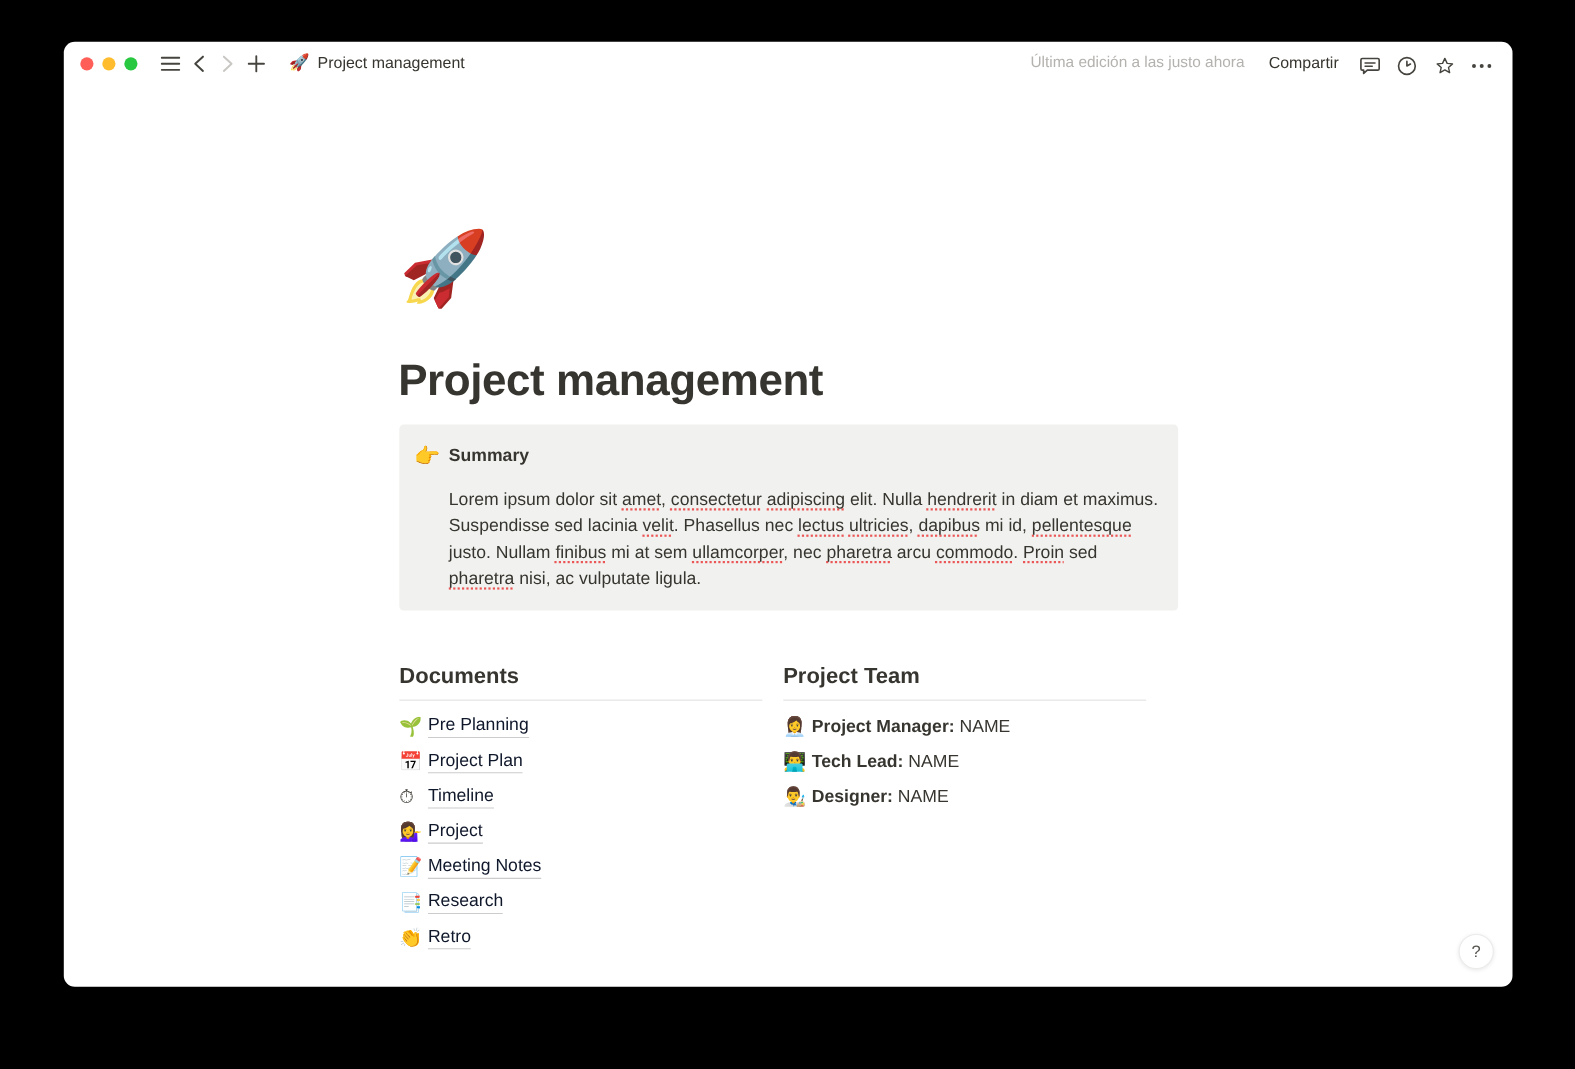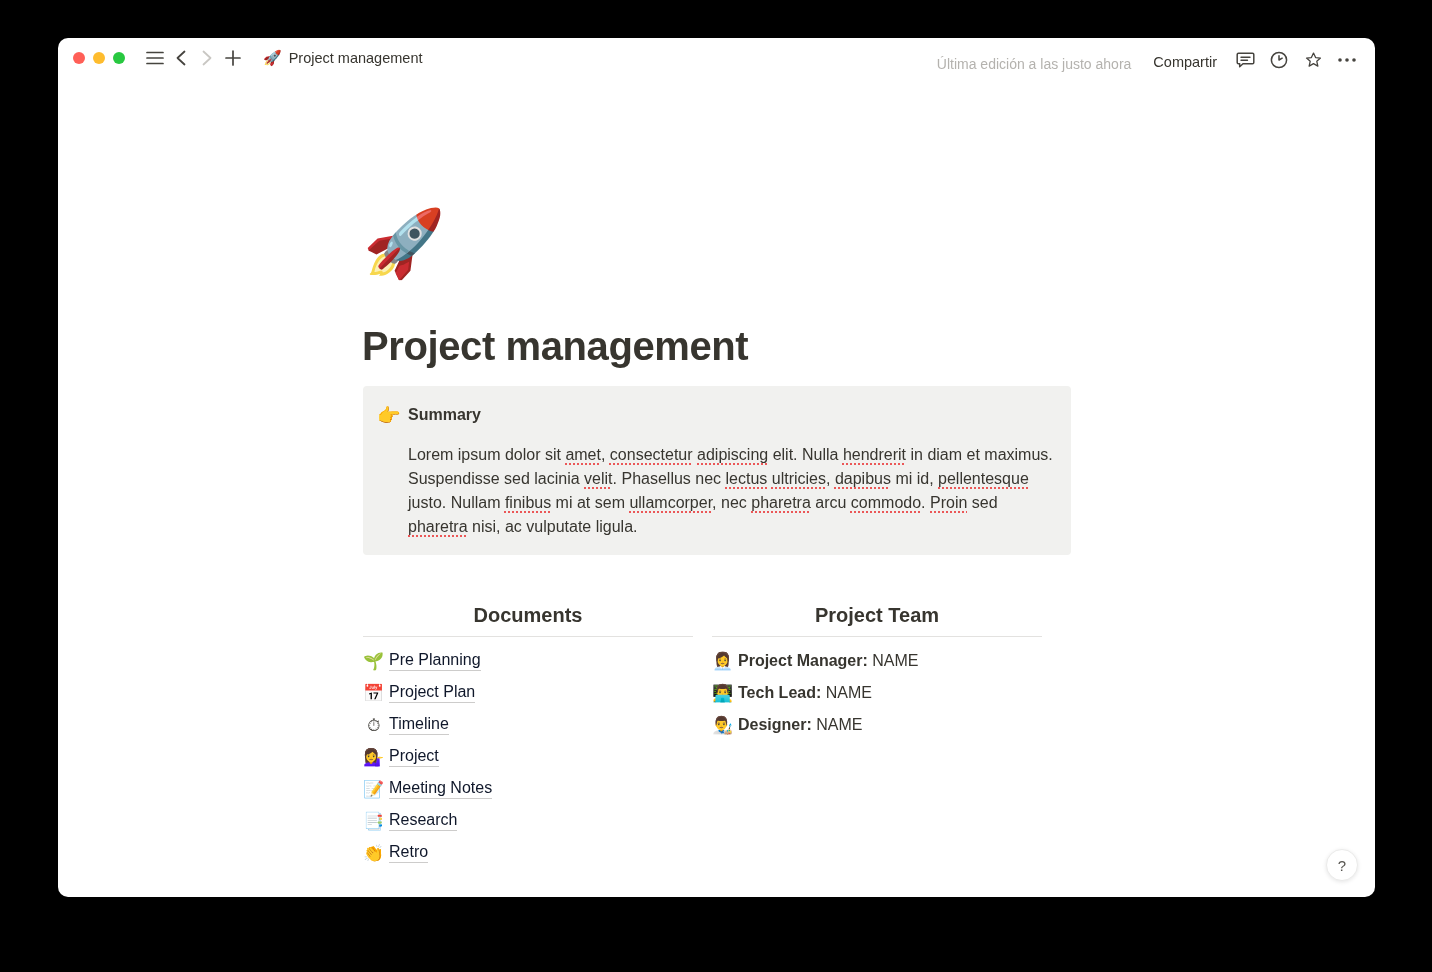--- a/index.html
+++ b/index.html
@@ -30,21 +30,21 @@
   .tbtn {
     background: none; border: none; padding: 0;
     display: inline-flex; align-items: center; justify-content: center;
     width: 24px; height: 24px; cursor: pointer; color: #46443f;
   }
   .tbtn svg { display: block; }
   .tb-left { display: flex; align-items: center; gap: 2px; margin-left: 18px; margin-top: 2px; }
   .breadcrumb { display: flex; align-items: center; gap: 7px; margin-left: 18px; margin-top: 2px; cursor: pointer; }
   .bc-icon { font-size: 15px; line-height: 16px; }
   .bc-title { font-size: 14.5px; color: #37352f; }
-  .tb-right { margin-left: auto; display: flex; align-items: flex-end; gap: 10px; margin-top: 6px; }
+  .tb-right { margin-left: auto; display: flex; align-items: flex-start; gap: 10px; margin-top: 6px; }
   .last-edited { font-size: 14px; color: #b4b2ae; margin-right: 6px; }
   .share {
     background: none; border: none; font-family: inherit;
     font-size: 14.5px; color: #37352f; cursor: pointer; padding: 2px 6px;
   }
   
   .content { position: absolute; inset: 38px 0 0 0; }
   .page-icon {
     position: absolute; left: 305px; top: 128px;
     font-size: 66px; line-height: 80px; cursor: pointer;
@@ -70,21 +70,21 @@
   .misspelled {
     text-decoration: underline;
     text-decoration-style: dotted;
     text-decoration-color: #eb5757;
     text-decoration-thickness: 1.5px;
     text-underline-offset: 3px;
   }
   
   .columns {
     position: absolute; left: 305px; top: 524px;
-    width: 708px; display: flex; gap: 19px; text-align: center;
+    width: 708px; display: flex; gap: 19px;
   }
   .col { width: 330px; }
   .col h3 { font-size: 20px; font-weight: 700; color: #37352f; line-height: 30px; }
   .divider { border-top: 1px solid #e3e2e0; margin: 6px 0 8px 0; }
   .doc-item, .team-item {
     display: flex; align-items: center; height: 32px; font-size: 16px;
   }
   .item-icon { width: 22px; flex: none; font-size: 17px; line-height: 22px;
     font-family: "DejaVu Sans", sans-serif; }
   .doc-link {

